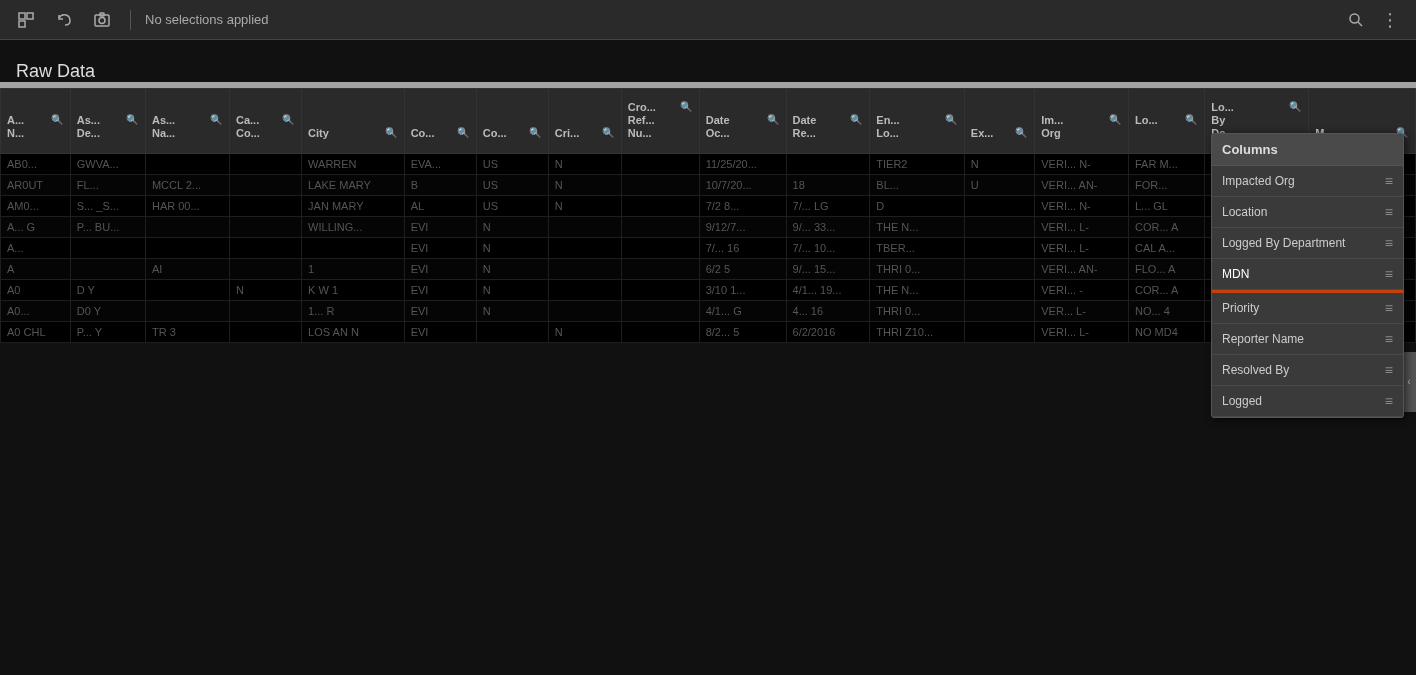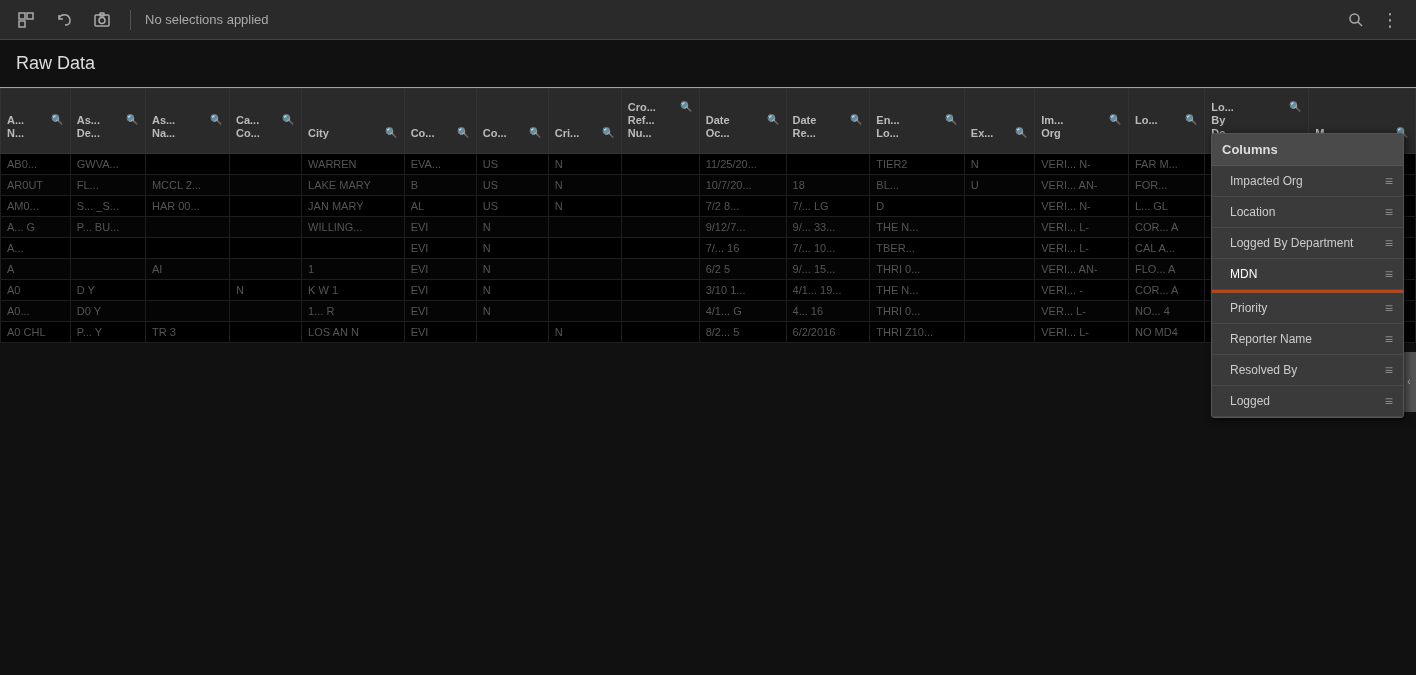--- a/index.html
+++ b/index.html
@@ -58,23 +58,23 @@
       display: flex;
       align-items: center;
       gap: 6px;
     }
 
     
     .page-title-bar {
       height: 48px;
       background: #111;
       display: flex;
-      align-items: center;
+      align-items: flex-end;
       padding: 0 16px;
-      border-bottom: 1px solid #a3a3a3;
+      border-bottom: 6px solid #a3a3a3;
     }
     .page-title {
       font-size: 18px;
       color: #ddd;
       font-weight: normal;
     }
 
     
     .table-container {
       position: relative;
@@ -158,21 +158,20 @@
       display: flex;
       align-items: center;
       justify-content: space-between;
       padding: 7px 10px;
       border-bottom: 1px solid #484848;
       cursor: pointer;
     }
     .columns-panel-item .item-label {
       font-size: 12px;
       color: #ccc;
-      margin-left: 8px;
     }
     .columns-panel-item .item-label.blue {
       color: #ffffff;
     }
     .columns-panel-item .drag-handle {
       color: #888;
       font-size: 14px;
     }
     .columns-panel-item.divider-above {
       border-top: 3px solid #c2410c;

